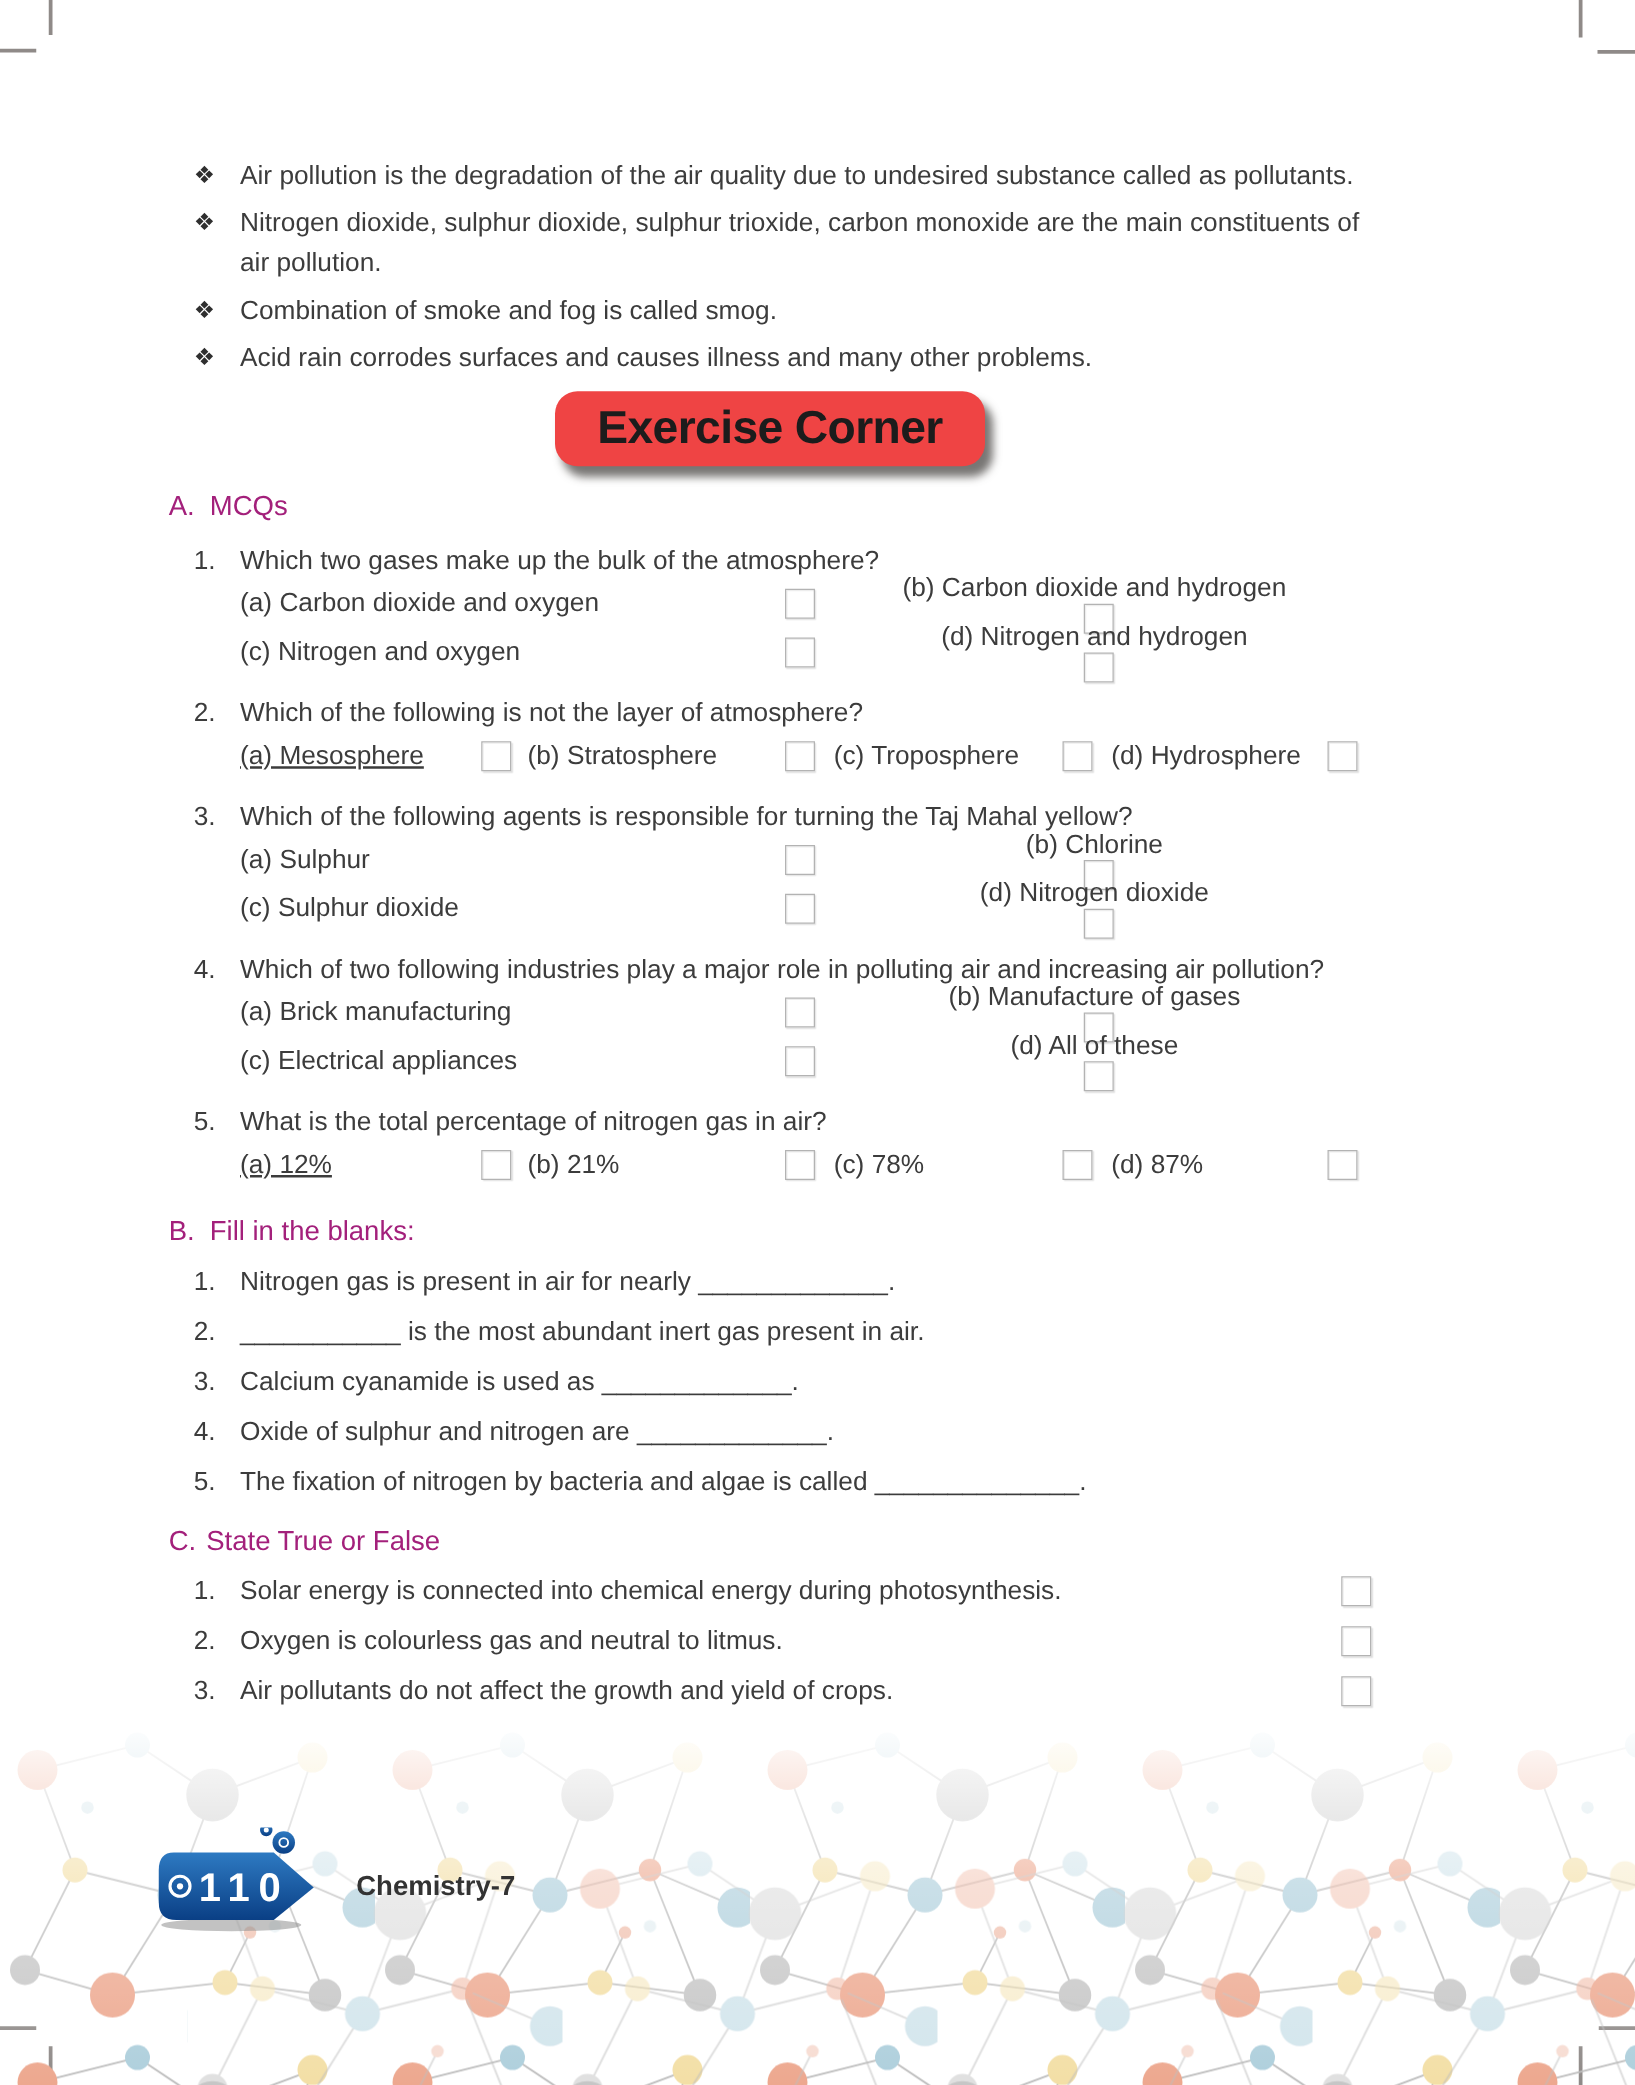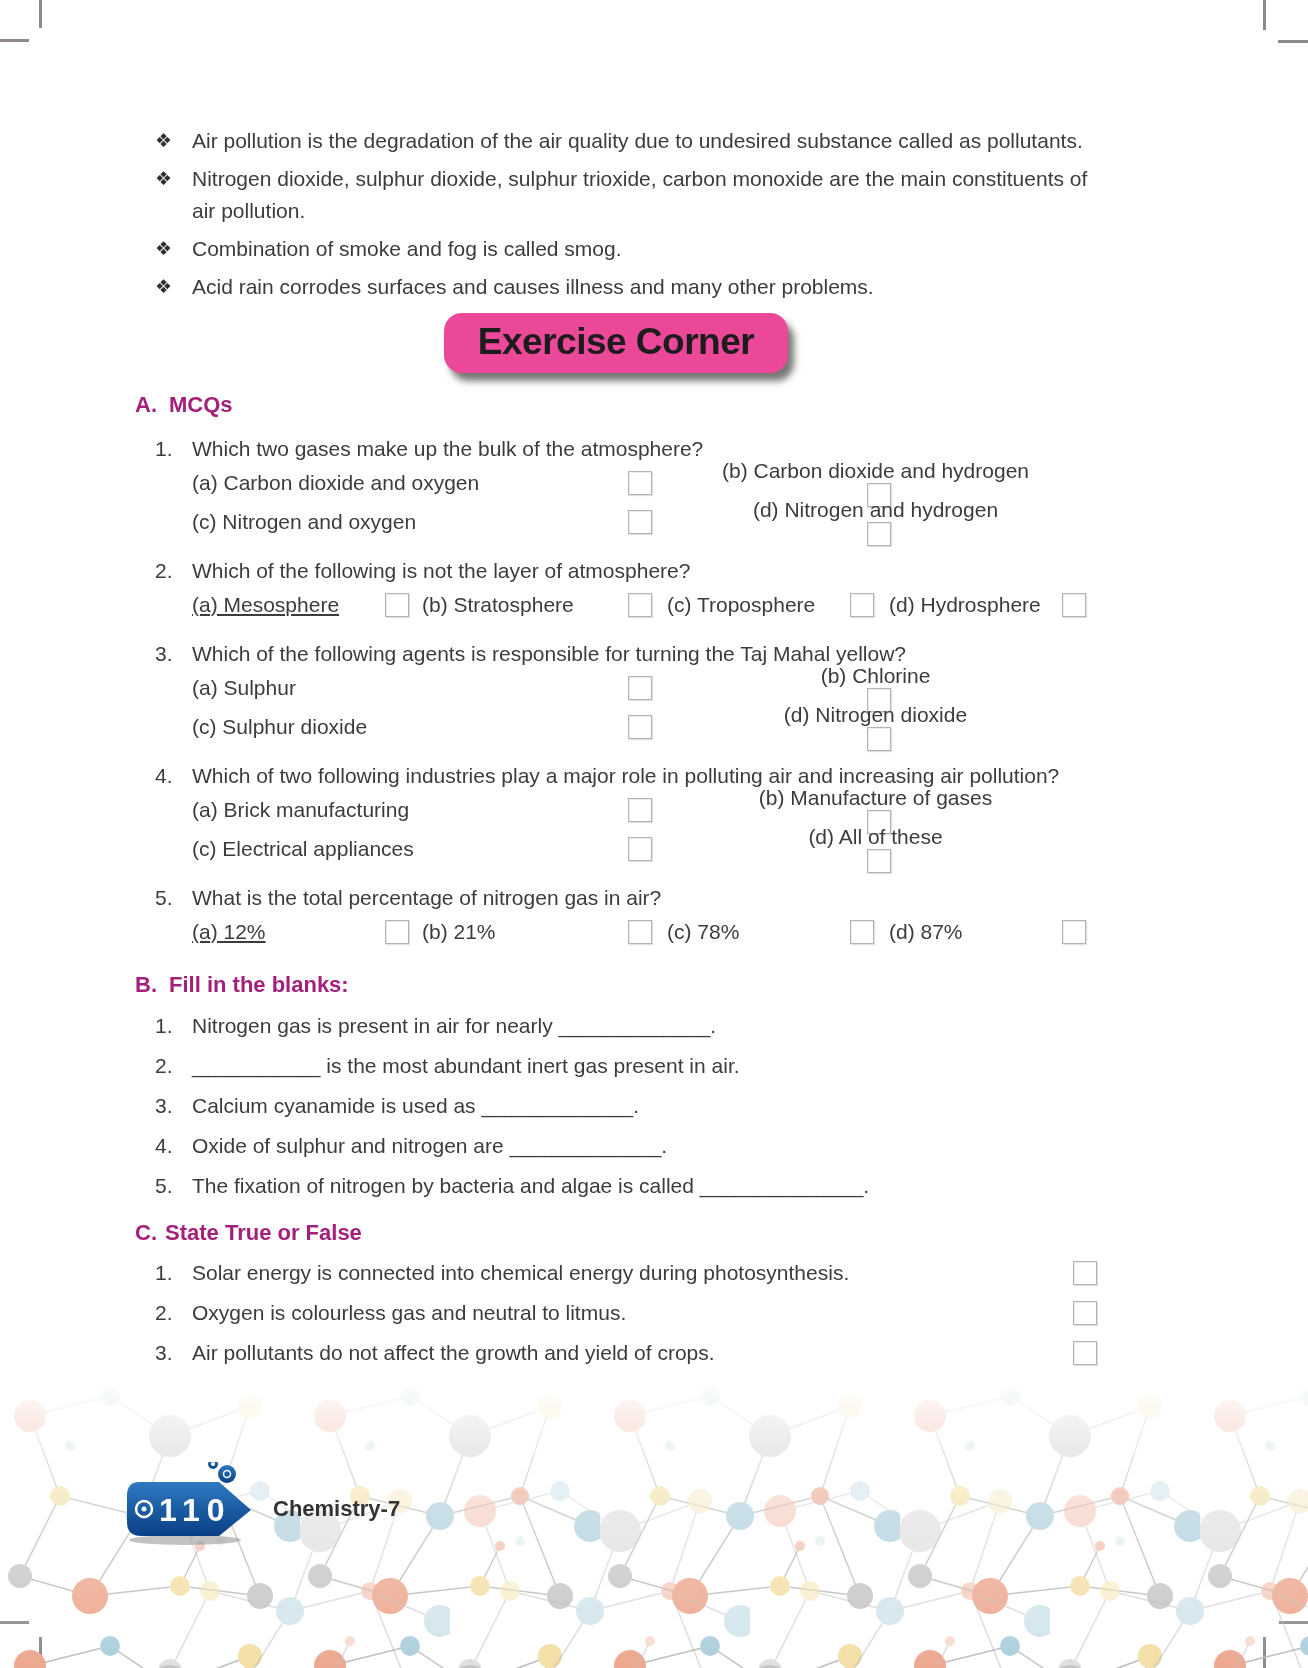--- a/index.html
+++ b/index.html
@@ -23,30 +23,30 @@
 
   
   .summary{list-style:none;margin:0;padding:0;}
   .summary li{display:flex;align-items:flex-start;margin-bottom:6px;font-size:21px;line-height:32px;}
   .blt{width:22px;margin-left:20px;margin-right:15px;flex:0 0 auto;color:#2f2f2f;font-size:19px;line-height:32px;}
   .summary .txt{flex:1;}
 
   
   .banner-wrap{display:flex;justify-content:center;margin-top:10px;}
   .banner{
-    background:#ec4899;border-radius:18px;padding:8px 34px 10px;
+    background:#ef4444;border-radius:18px;padding:8px 34px 10px;
     box-shadow:6px 8px 7px rgba(75,72,70,0.75);
   }
   .banner span{
     font-size:37px;font-weight:900;color:#1c1c1c;letter-spacing:-0.5px;
     font-family:"Liberation Sans","DejaVu Sans",sans-serif;
   }
 
   
-  .sec-head{margin-top:18px;font-size:22px;font-weight:bold;color:#a3207b;line-height:28px;}
+  .sec-head{margin-top:18px;font-size:22px;font-weight:normal;color:#a3207b;line-height:28px;}
   .sec-head .letter{margin-right:12px;}
   .sec-head.tight .letter{margin-right:8px;}
 
   
   .question{margin-top:16px;display:flex;font-size:21px;line-height:28px;}
   .qnum{width:37px;margin-left:20px;flex:0 0 auto;}
   .qtext{flex:1;}
 
   .opts{display:flex;margin-left:57px;height:39px;align-items:center;}
   .opt{display:flex;justify-content:space-between;align-items:center;font-size:21px;}
@@ -69,21 +69,21 @@
 
   
   .tfitem{margin-top:12px;margin-left:20px;width:942px;display:flex;align-items:center;font-size:21px;line-height:28px;}
   .tfnum{width:37px;flex:0 0 auto;}
   .tftext{flex:1;}
 
   
   .footer-art{position:absolute;left:0;bottom:0;width:1308px;height:292px;pointer-events:none;}
   .badge-row{position:absolute;left:123px;top:1462px;display:flex;align-items:center;z-index:5;}
   .badge-svg{width:146px;height:84px;}
-  .book-title{font-size:22px;color:#333;margin-left:4px;margin-top:10px;font-weight:bold;}
+  .book-title{font-size:22px;color:#333;margin-left:16px;margin-top:10px;font-weight:bold;}
 </style>
 </head>
 <body>
 
 <div class="page">
 
   <span class="crop tl-v"></span>
   <span class="crop tl-h"></span>
   <span class="crop tr-v"></span>
   <span class="crop tr-h"></span>

